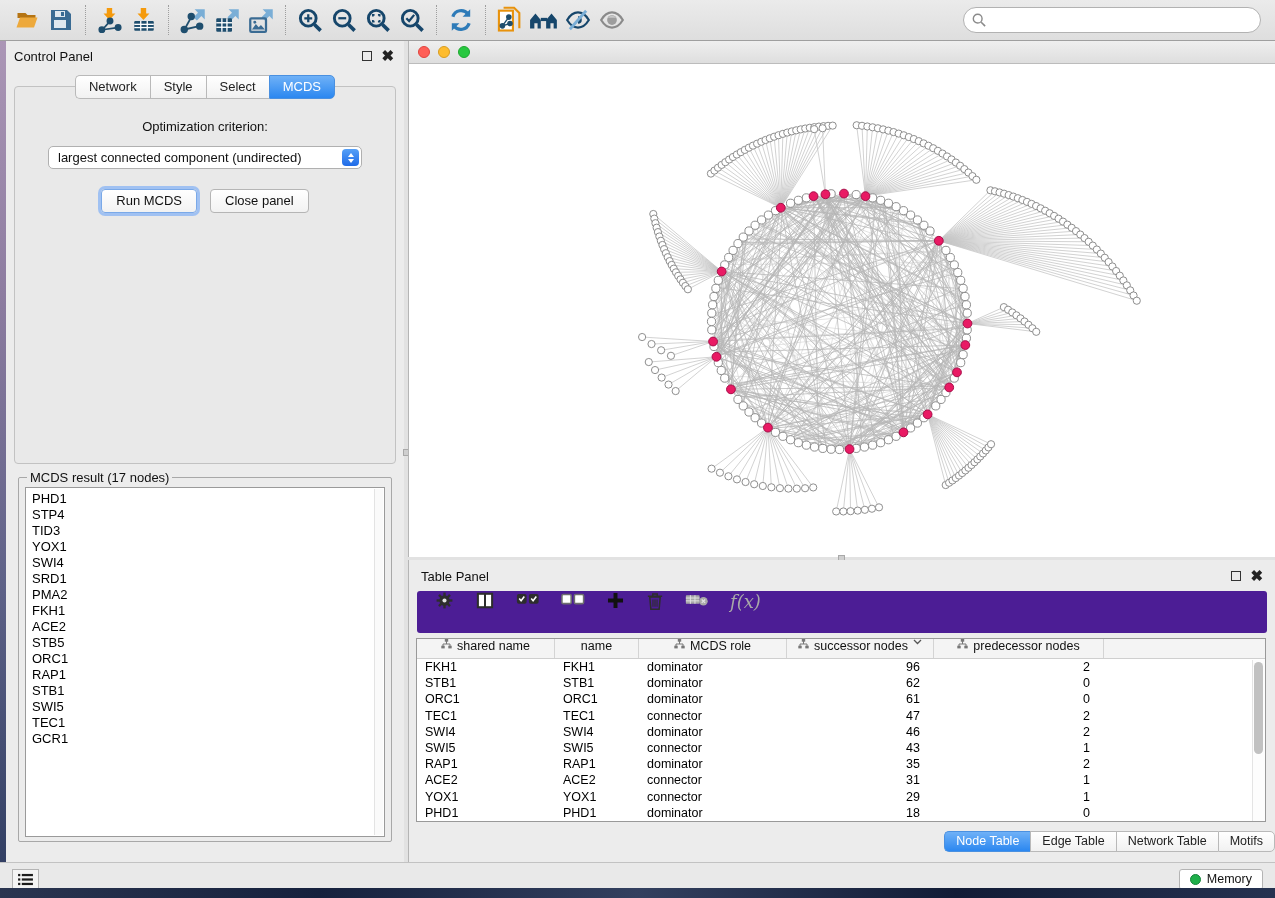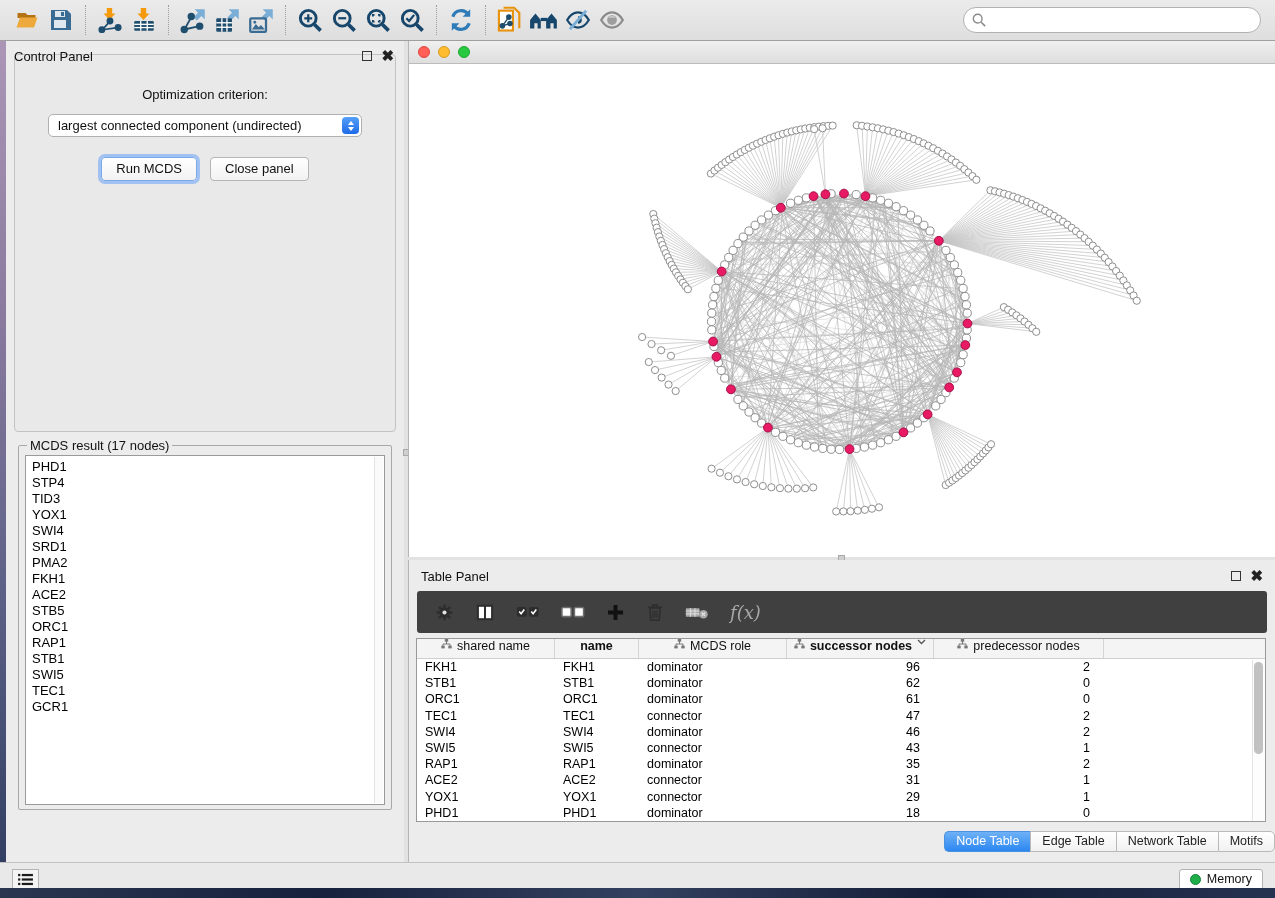--- a/index.html
+++ b/index.html
@@ -76,22 +76,22 @@
   .light.red { background:#ff5f57; border:1px solid #e0443e; }
   .light.yellow { background:#febc2e; border:1px solid #d89c21; }
   .light.green { background:#28c840; border:1px solid #1da82f; }
   .net-title { position:absolute; left:0; right:0; text-align:center; font-size:12.5px; color:#333; }
   .net-canvas { width:867px; height:493px; background:#fff; }
 
   
   .table-panel { position:absolute; left:408px; top:560px; width:867px; height:302px; background:#ececec; border-left:1px solid #b5b5b5; }
   .tp-header { height:26px; display:flex; align-items:center; padding:6px 12px 0; }
   .tp-title { font-size:13px; color:#111; }
-  .tp-toolbar { margin:5px 8px 0; height:42px; background:#404040; border-radius:3px;
-    display:flex; align-items:center; gap:21px; padding-left:18px; }
+  .tp-toolbar { margin:5px 8px 0; height:42px; background:#4c1d95; border-radius:3px;
+    display:flex; align-items:flex-start; gap:21px; padding-left:18px; }
   .fx-label { font-size:18px; color:#a9a9a9; font-family:"DejaVu Serif", serif; font-style:italic; }
   .tp-table { position:relative; margin:5px 9px 0 7px; height:184px; background:#fff; border:1px solid #999; overflow:hidden; }
   .thead { display:flex; height:20px; background:#f4f4f4; border-bottom:1px solid #cfcfcf; }
   .th { display:flex; justify-content:center; gap:5px; border-right:1px solid #d4d4d4;
     font-size:12.5px; color:#111; overflow:hidden; }
   .th.filler { flex:1; border-right:none; }
   .tr { display:flex; height:16.2px; align-items:center; }
   .td { font-size:12.5px; color:#000; padding:0 8px; overflow:hidden; white-space:nowrap; }
   .td.num { text-align:right; padding-right:14px; }
   .tp-scroll { position:absolute; right:0; top:21px; bottom:0; width:13px; background:#fdfdfd; border-left:1px solid #e4e4e4; }
@@ -270,20 +270,26 @@
   <div class="left-strip"></div>
 
   <div class="control-panel">
     <div class="cp-header">
       <span class="cp-title">Control Panel</span>
       <span class="panel-hicons">
         <span class="float-box"></span>
         <span class="close-x">✖</span>
       </span>
     </div>
+    <div class="cp-tabs" id="cp-tabs">
+        <div class="tab">Network</div>
+        <div class="tab">Style</div>
+        <div class="tab">Select</div>
+        <div class="tab active">MCDS</div>
+      </div>
     <div class="cp-box">
       <div class="opt-label">Optimization criterion:</div>
       <div class="select-row">
         <div class="mac-select">
           <span class="sel-text">largest connected component (undirected)</span>
           <span class="sel-stepper">
               <i class="sel-up"></i>
               <i class="sel-down"></i>
             </span>
         </div>
@@ -1210,33 +1216,33 @@
       <div class="thead" id="thead">
           <div class="th" style="width: 138px;">
             <svg width="11" height="10" viewBox="0 0 11 10">
               <path d="M5.5 2v3M2 7V5h7v2" stroke="#777" stroke-width="1" fill="none"></path>
               <rect x="3.8" y="0" width="3.4" height="2.7" fill="#777"></rect>
               <rect x="0.3" y="6.7" width="3.4" height="2.7" fill="#777"></rect>
               <rect x="7.3" y="6.7" width="3.4" height="2.7" fill="#777"></rect>
             </svg>
             <span>shared name</span>
           </div>
-          <div class="th" style="width: 84px; font-weight: bold;">
+          <div class="th" style="width: 84px;">
             <span>name</span>
           </div>
           <div class="th" style="width: 148px;">
             <svg width="11" height="10" viewBox="0 0 11 10">
               <path d="M5.5 2v3M2 7V5h7v2" stroke="#777" stroke-width="1" fill="none"></path>
               <rect x="3.8" y="0" width="3.4" height="2.7" fill="#777"></rect>
               <rect x="0.3" y="6.7" width="3.4" height="2.7" fill="#777"></rect>
               <rect x="7.3" y="6.7" width="3.4" height="2.7" fill="#777"></rect>
             </svg>
             <span>MCDS role</span>
           </div>
-          <div class="th" style="width: 147px; font-weight: bold;">
+          <div class="th" style="width: 147px;">
             <svg width="11" height="10" viewBox="0 0 11 10">
               <path d="M5.5 2v3M2 7V5h7v2" stroke="#777" stroke-width="1" fill="none"></path>
               <rect x="3.8" y="0" width="3.4" height="2.7" fill="#777"></rect>
               <rect x="0.3" y="6.7" width="3.4" height="2.7" fill="#777"></rect>
               <rect x="7.3" y="6.7" width="3.4" height="2.7" fill="#777"></rect>
             </svg>
             <span>successor nodes</span>
             <svg width="9" height="6" viewBox="0 0 9 6">
               <path d="M1 1l3.5 3.5L8 1" stroke="#555" stroke-width="1.3" fill="none"></path>
             </svg>

